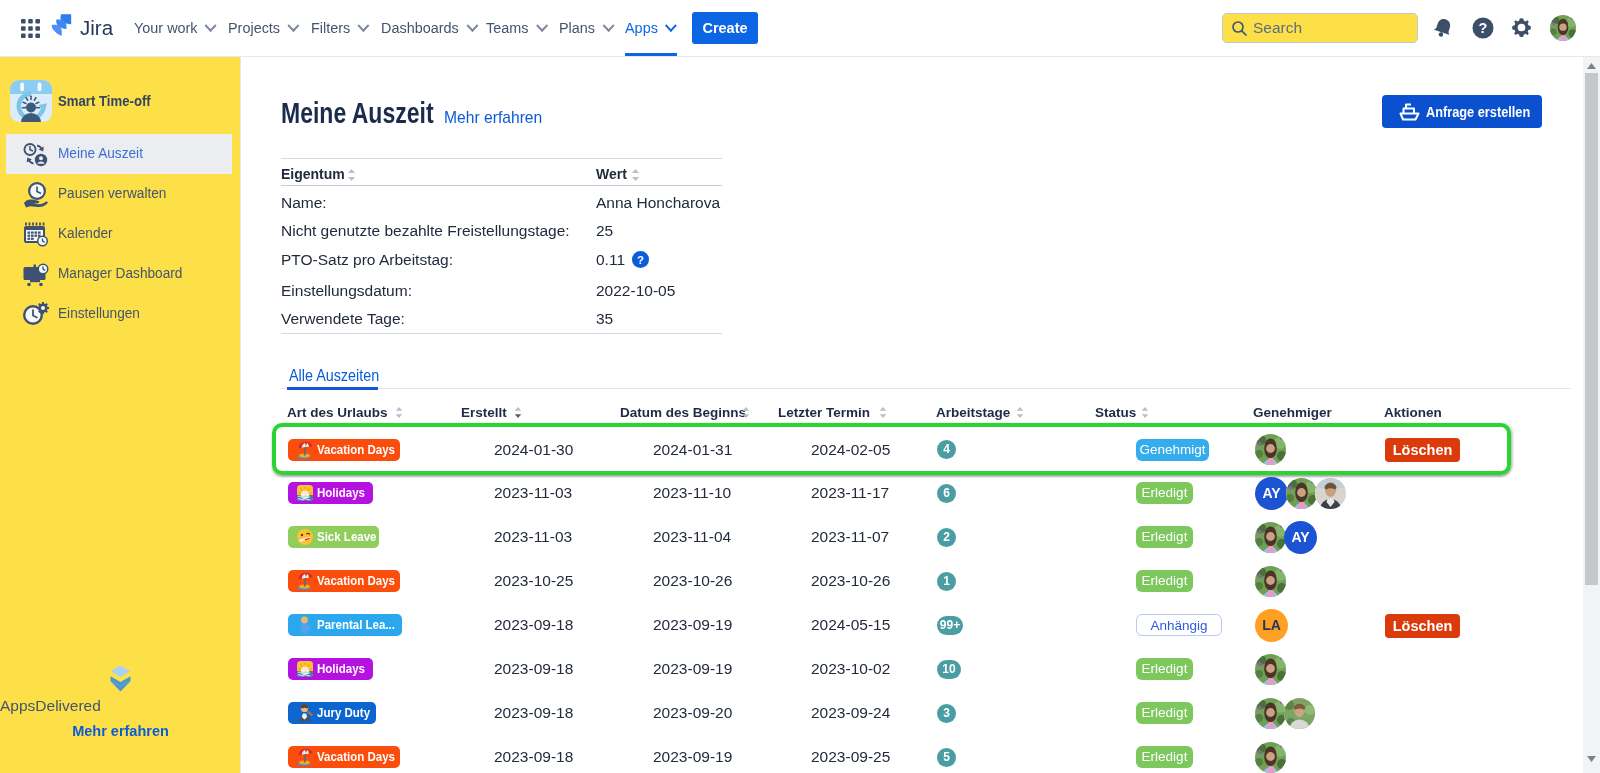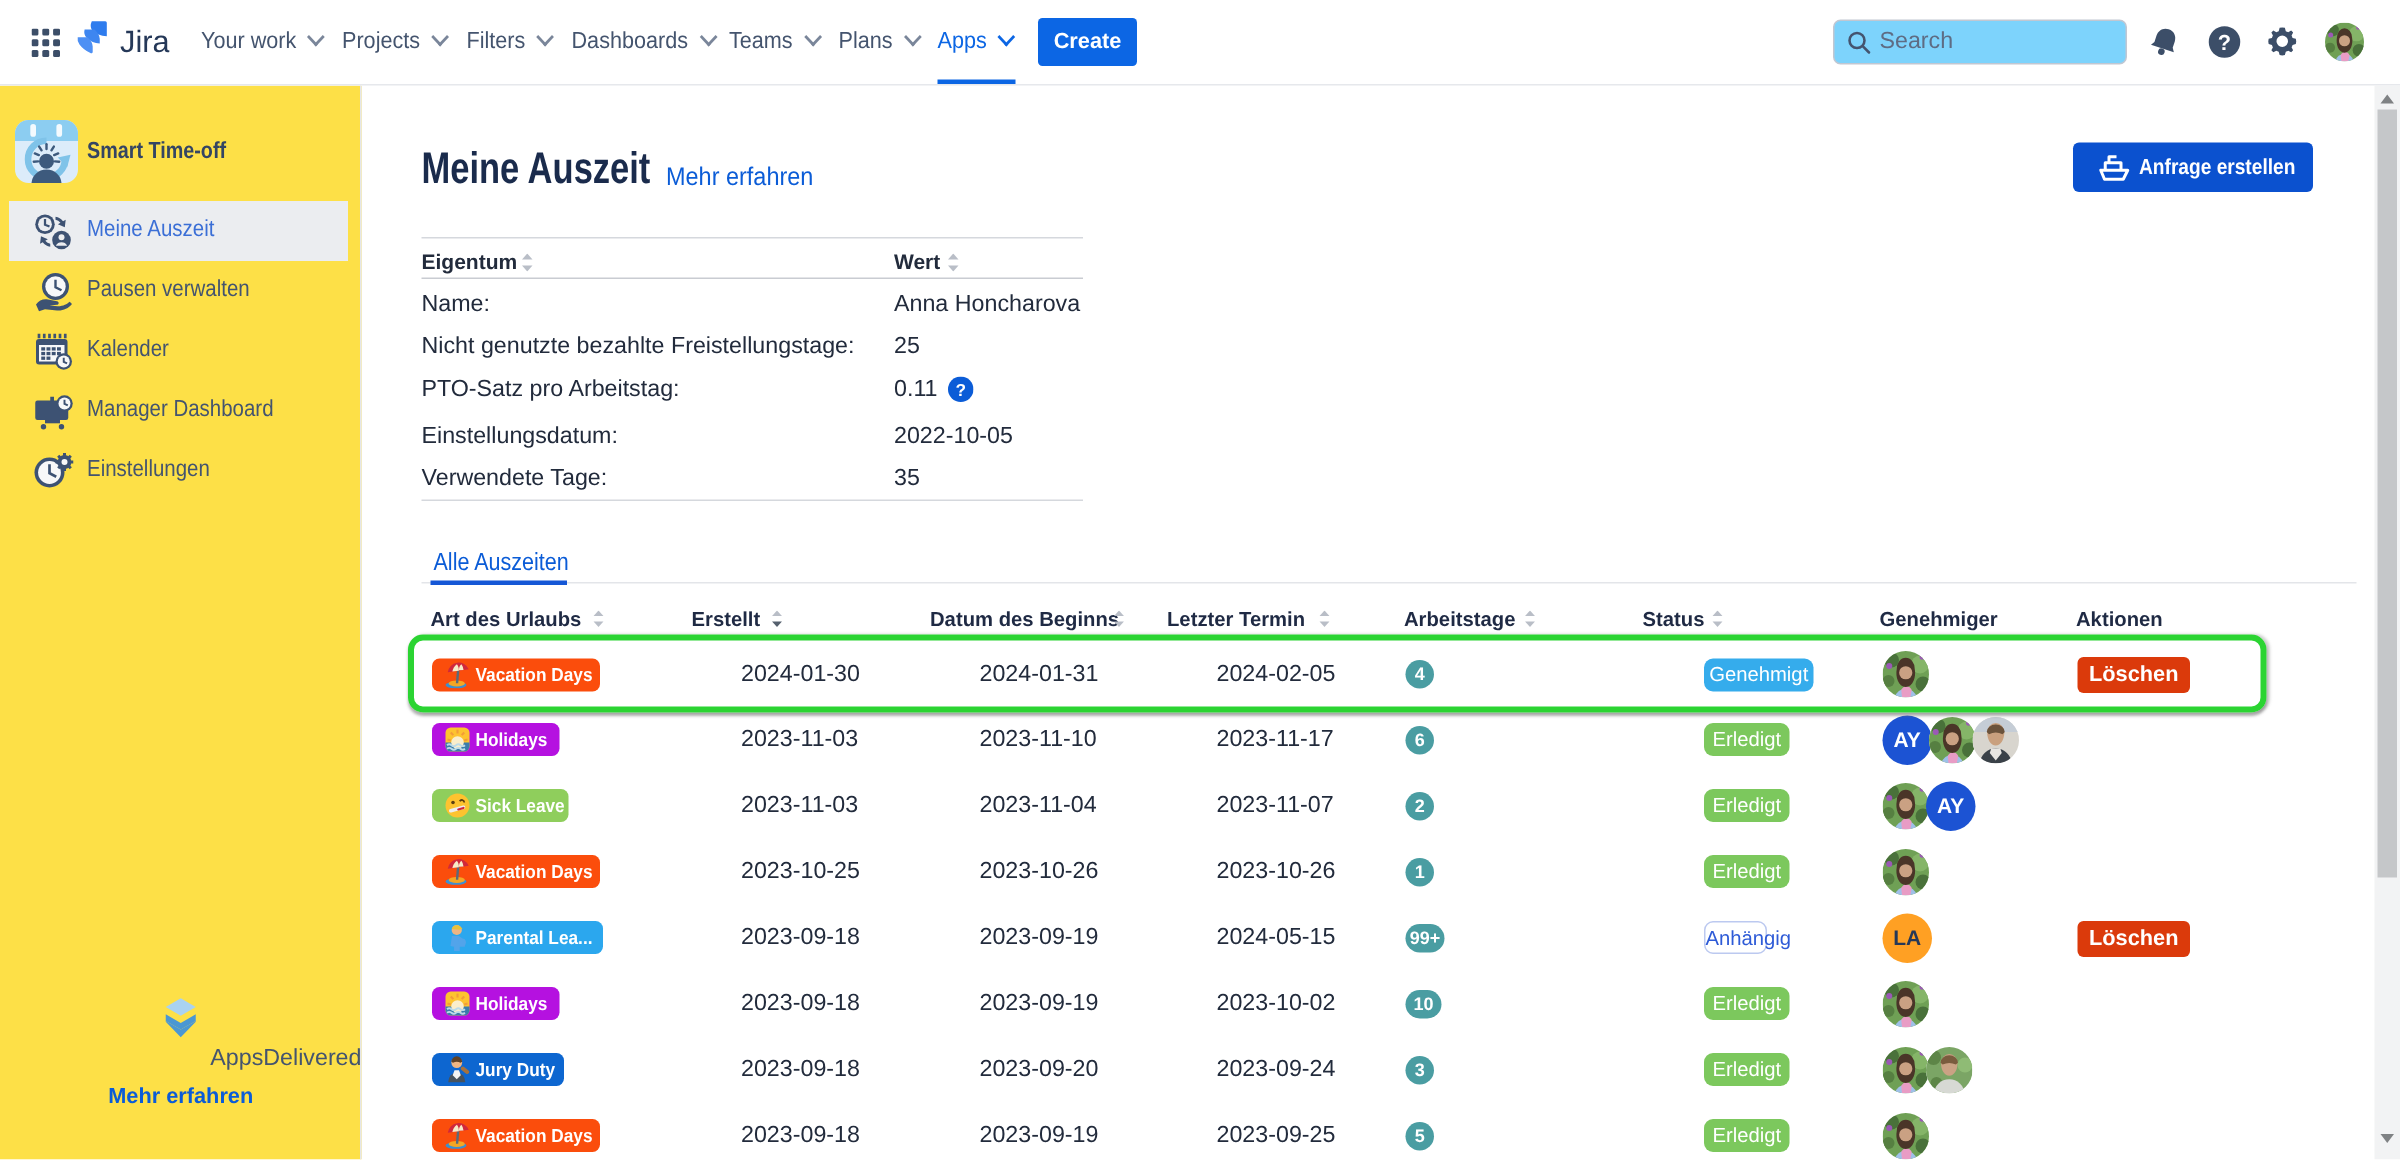--- a/index.html
+++ b/index.html
@@ -13,21 +13,21 @@
     border-bottom:1px solid #e6e8ec; z-index:5; }
   .navitem { position:absolute; top:0; height:56px; line-height:56px; font-size:15.5px;
     color:#44546E; white-space:nowrap; transform:scaleX(0.93); transform-origin:left center; }
   .chev { display:inline-block; width:9px; height:9px; margin-left:7px;
     border-right:2px solid #7A869A; border-bottom:2px solid #7A869A;
     transform:rotate(45deg) translateY(-4px); }
   #appsline { position:absolute; left:625px; top:53px; width:52px; height:3px; background:#0C66E4; }
   #createbtn { position:absolute; left:692px; top:12px; width:66px; height:32px; background:#0C66E4;
     border-radius:3px; color:#fff; font-size:14.5px; font-weight:bold; text-align:center; line-height:32px; }
   #searchbox { position:absolute; left:1222px; top:13px; width:196px; height:30px;
-    border:1.5px solid #c1c7d2; border-radius:5px; background:#7dd3fc;text-align:center; }
+    border:1.5px solid #c1c7d2; border-radius:5px; background:#fde047;text-align:center; }
   #searchbox span { position:absolute; left:30px; top:5px; font-size:15.5px; color:#5E6C84; }
 
   
   #sidebar { position:absolute; left:0; top:57px; width:241px; height:716px;
     background:#fde047; border-right:1px solid #e4e6ea; }
   .sideitem { position:absolute; left:6px; width:226px; height:40px; color:#44546F; font-size:15.5px; }
   .sideitem .lbl { position:absolute; left:52px; top:10px; display:inline-block; transform:scaleX(0.88); transform-origin:left top; white-space:nowrap; }
   .sideitem.sel { background:#ebedf0; color:#3B6FD6; }
 
   
@@ -246,21 +246,21 @@
         </g>
       </svg>
       <span class="lbl">Einstellungen</span>
     </div>
 
     <svg class="abs" style="left:108px;top:608px" width="25" height="27" viewBox="0 0 25 27">
       <path d="M12.5 0.5 L22.5 6.3 L12.5 12.1 L2.5 6.3 Z" fill="#a9d2f1"></path>
       <path d="M2.5 11.2 L12.5 17 L22.5 11.2 L22.5 15.6 L12.5 21.4 L2.5 15.6 Z" fill="#4b97d3"></path>
       <path d="M12.5 21.4 L22.5 15.6 L22.5 16.2 L12.5 26.5 L2.5 16.2 L2.5 15.6 Z" fill="#4b97d3"></path>
     </svg>
-    <div class="abs" style="left:0;top:640px;width:241px;text-align:right;font-size:15.5px;color:#44546F">AppsDelivered</div>
+    <div class="abs" style="left:0;top:640px;width:241px;text-align:left;font-size:15.5px;color:#44546F">AppsDelivered</div>
     <div class="abs" style="left:0;top:666px;width:241px;text-align:center;font-size:14.5px;font-weight:bold;color:#0B5CD7">Mehr erfahren</div>
   </div>
 
   <div class="h1">Meine Auszeit</div>
   <div class="mehrlink">Mehr erfahren</div>
   <div id="anfragebtn">
     <svg class="abs" style="left:16px;top:6px" width="23" height="21" viewBox="0 0 23 21">
       <g fill="none" stroke="#fff" stroke-width="2" stroke-linejoin="round">
         <path d="M2.5 12.5 L20.5 12.5 L17.5 18.5 L5 18.5 Z"></path>
         <path d="M5.5 12 L5.5 7.5 L16 7.5 L16 12"></path>
@@ -407,21 +407,21 @@
     <div class="chip" style="left:288px;top:614px;width:114px;background:#2BA7EE">
         <svg class="abs" style="left:8px;top:2px" width="18" height="18" viewBox="0 0 18 18">
           <use href="#em-par"></use>
         </svg>
         <span style="position:absolute;left:29px;top:0">Parental Lea...</span>
       </div>
     <div class="td-date" style="left:461px;top:616px">2023-09-18</div>
     <div class="td-date" style="left:620px;top:616px">2023-09-19</div>
     <div class="td-date" style="left:778px;top:616px">2024-05-15</div>
     <div class="badge" style="left:937px;top:616px;width:26px">99+</div>
-    <div class="status" style="left:1095px;top:614px;width:42px;background:#fff;color:#2E5BD7;border:1px solid #bcc9f0;font-weight:normal">Anhängig</div>
+    <div class="status" style="left:1095px;top:614px;width:86px;background:#fff;color:#2E5BD7;border:1px solid #bcc9f0;font-weight:normal">Anhängig</div>
     <div class="avinit" style="left:1255px;top:609px;background:#FFA023;color:#253858">LA</div>
     <div class="delbtn" style="left:1385px;top:614px">Löschen</div>
     <div class="chip" style="left:288px;top:658px;width:85px;background:#B511E0">
         <svg class="abs" style="left:8px;top:2px" width="18" height="18" viewBox="0 0 18 18">
           <use href="#em-hol"></use>
         </svg>
         <span style="position:absolute;left:29px;top:0">Holidays</span>
       </div>
     <div class="td-date" style="left:461px;top:660px">2023-09-18</div>
     <div class="td-date" style="left:620px;top:660px">2023-09-19</div>

